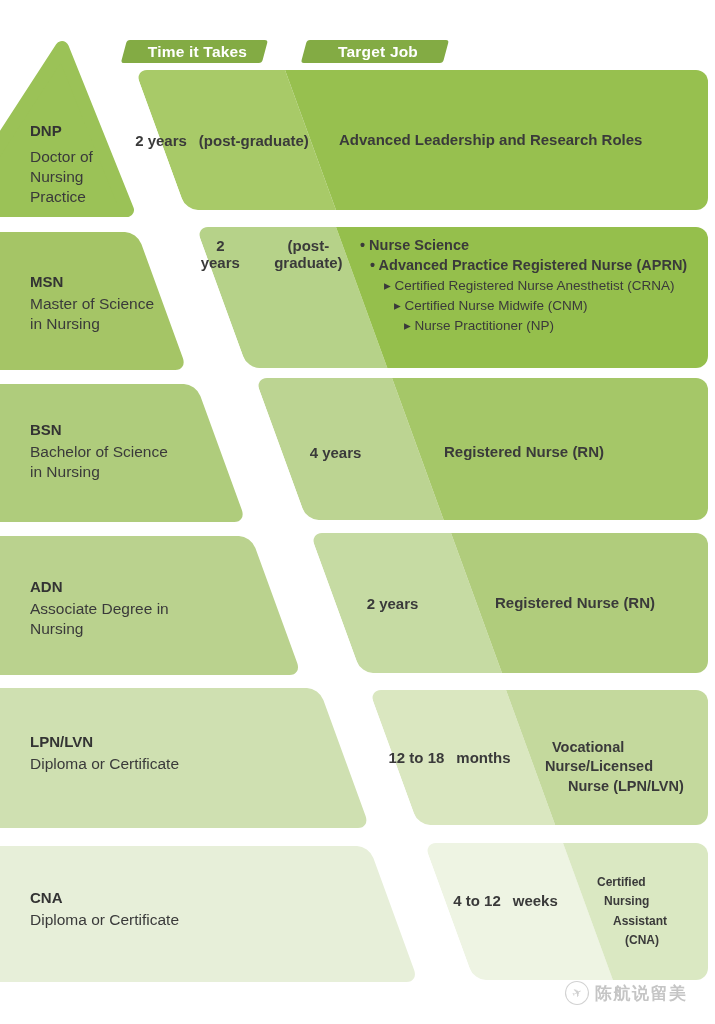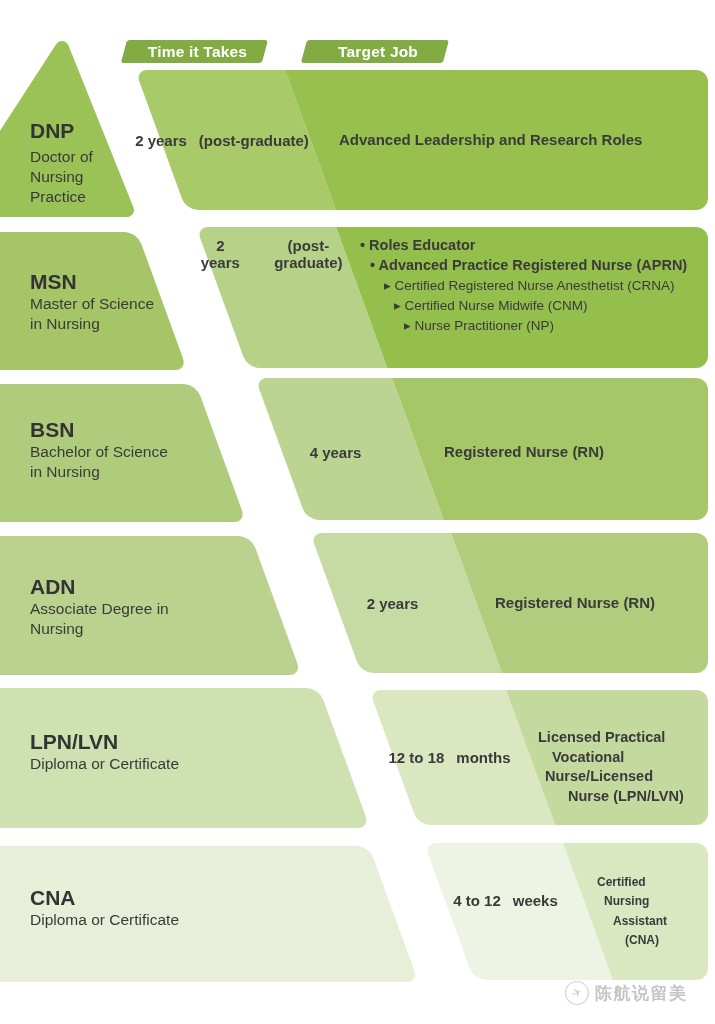--- a/index.html
+++ b/index.html
@@ -13,21 +13,21 @@
          color:#fff;font-size:15.5px;font-weight:700;letter-spacing:.2px;}
 
   
   .tri-svg{position:absolute;left:-60px;top:30px;width:260px;height:196px;}
 
   
   .lclip{position:absolute;left:0;overflow:hidden;}
   .lbg{position:absolute;left:-80px;top:0;height:100%;transform:skewX(20deg);
        transform-origin:0 0;border-radius:12px;}
   .llabel{position:absolute;left:30px;line-height:20px;font-size:15.5px;}
-  .abbr{font-size:21px;font-weight:700;line-height:24px;color:#333;}
+  .abbr{font-size:15px;font-weight:700;line-height:24px;color:#333;}
   .nline{line-height:20px;}
   .nline.first{margin-top:0px;}
   .dnp-label .nline.first{margin-top:4px;}
 
   
   .rclip{position:absolute;overflow:hidden;border-radius:0 12px 12px 0;}
   .rbg{position:absolute;left:0;top:0;height:100%;transform:skewX(20deg);
        transform-origin:0 0;border-radius:12px;overflow:hidden;}
   .tz{position:absolute;left:0;top:0;bottom:0;}
   .jz{position:absolute;top:0;bottom:0;right:0;}
@@ -102,21 +102,21 @@
         <div class="tz" style="width:140px;background:var(--r2t);"></div>
         <div class="jz" style="left:140px;background:var(--r2j);"></div>
       </div>
     </div>
     <div class="rcontent" style="left:196px;top:227px;width:512px;height:141px;">
       <div class="time-cell msn-time" style="width:164px;">
         <div>2 years</div>
         <div class="stag">(post-graduate)</div>
       </div>
       <div class="job-cell job-list">
-        <div class="b" style="padding-left:0px;">• Roles Educator</div>
+        <div class="b" style="padding-left:0px;">• Nurse Science</div>
         <div class="b" style="padding-left:10px;">• Advanced Practice Registered Nurse (APRN)</div>
         <div class="s" style="padding-left:24px;">▸ Certified Registered Nurse Anesthetist (CRNA)</div>
         <div class="s" style="padding-left:34px;">▸ Certified Nurse Midwife (CNM)</div>
         <div class="s" style="padding-left:44px;">▸ Nurse Practitioner (NP)</div>
       </div>
     </div>
   </div>
 
   <div>
     <div class="lclip" style="top:384px;width:255px;height:138px;">
@@ -181,21 +181,20 @@
         <div class="tz" style="width:137px;background:var(--r5t);"></div>
         <div class="jz" style="left:137px;background:var(--r5j);"></div>
       </div>
     </div>
     <div class="rcontent" style="left:369px;top:690px;width:339px;height:154px;">
       <div class="time-cell" style="width:161px;margin-top:-20px;">
         <div>12 to 18</div>
         <div class="stag">months</div>
       </div>
       <div class="job-cell" style="font-size:14.5px;">
-        <div class="job-line" style="padding-left:8px;">Licensed Practical</div>
         <div class="job-line" style="padding-left:22px;">Vocational</div>
         <div class="job-line" style="padding-left:15px;">Nurse/Licensed</div>
         <div class="job-line" style="padding-left:38px;">Nurse (LPN/LVN)</div>
       </div>
     </div>
   </div>
 
   <div>
     <div class="lclip" style="top:846px;width:430px;height:136px;">
       <div class="lbg" style="width:449px;background:var(--r6l);"></div>

